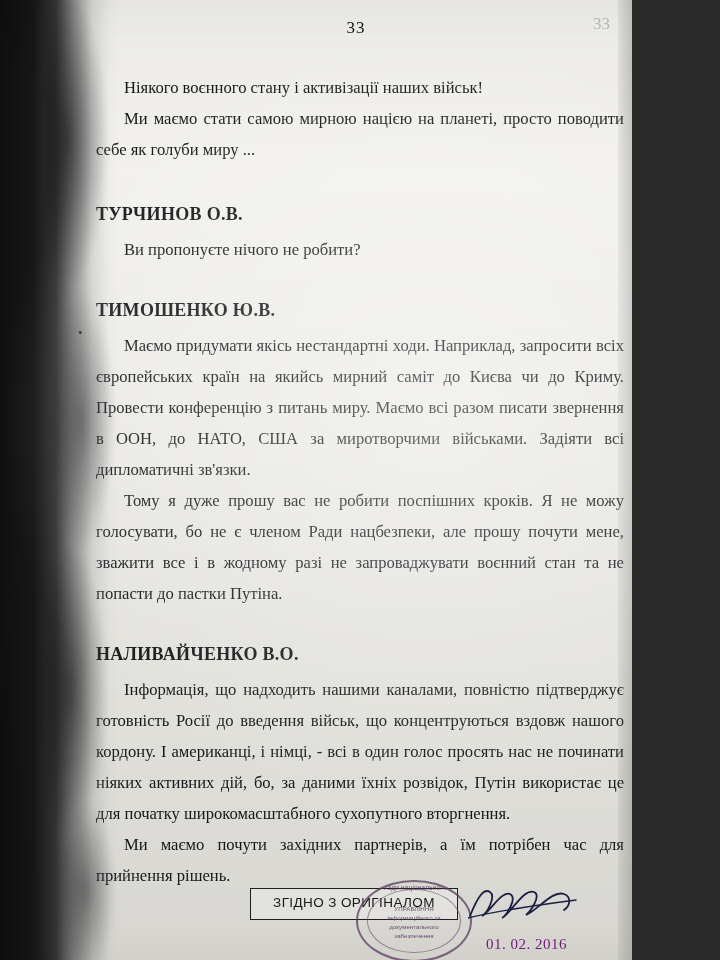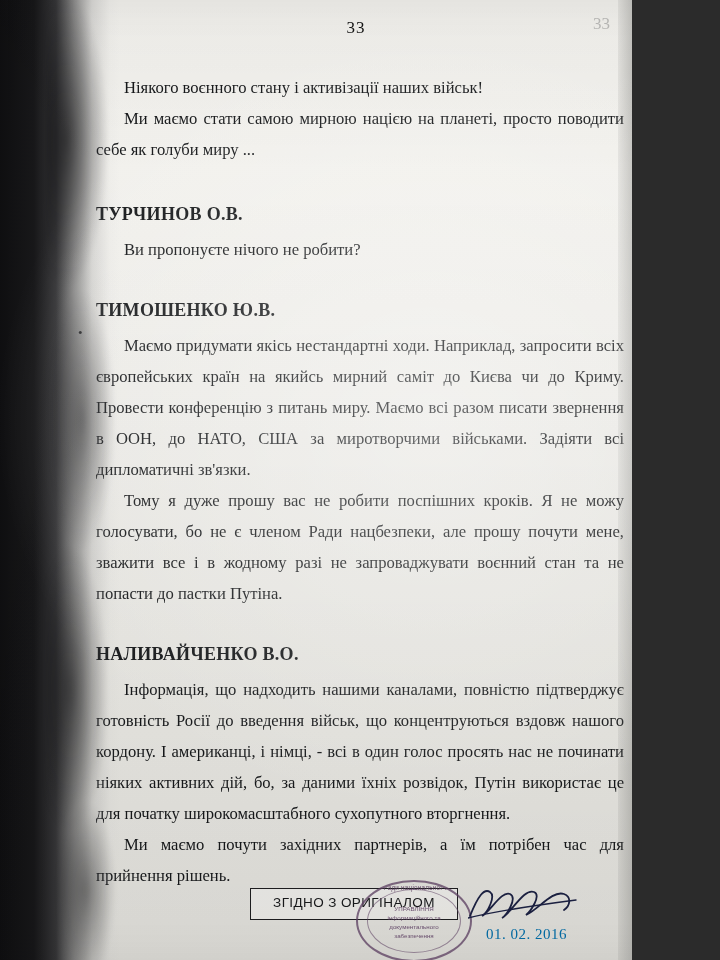--- a/index.html
+++ b/index.html
@@ -215,23 +215,23 @@
     position: absolute;
     left: 218px;
     top: 2px;
     width: 112px;
     height: 44px;
     color: #171a2e;
   }
   #stamp-date {
     position: absolute;
     left: 236px;
-    top: 46px;
+    top: 56px;
     font-size: 15px;
-    color: #0369a1;
+    color: #701a75;
     font-family: "Liberation Serif", serif;
     letter-spacing: 0.5px;
   }
 </style>
 </head>
 <body>
 
 <div id="page">
 
   <div id="sheet"></div>

